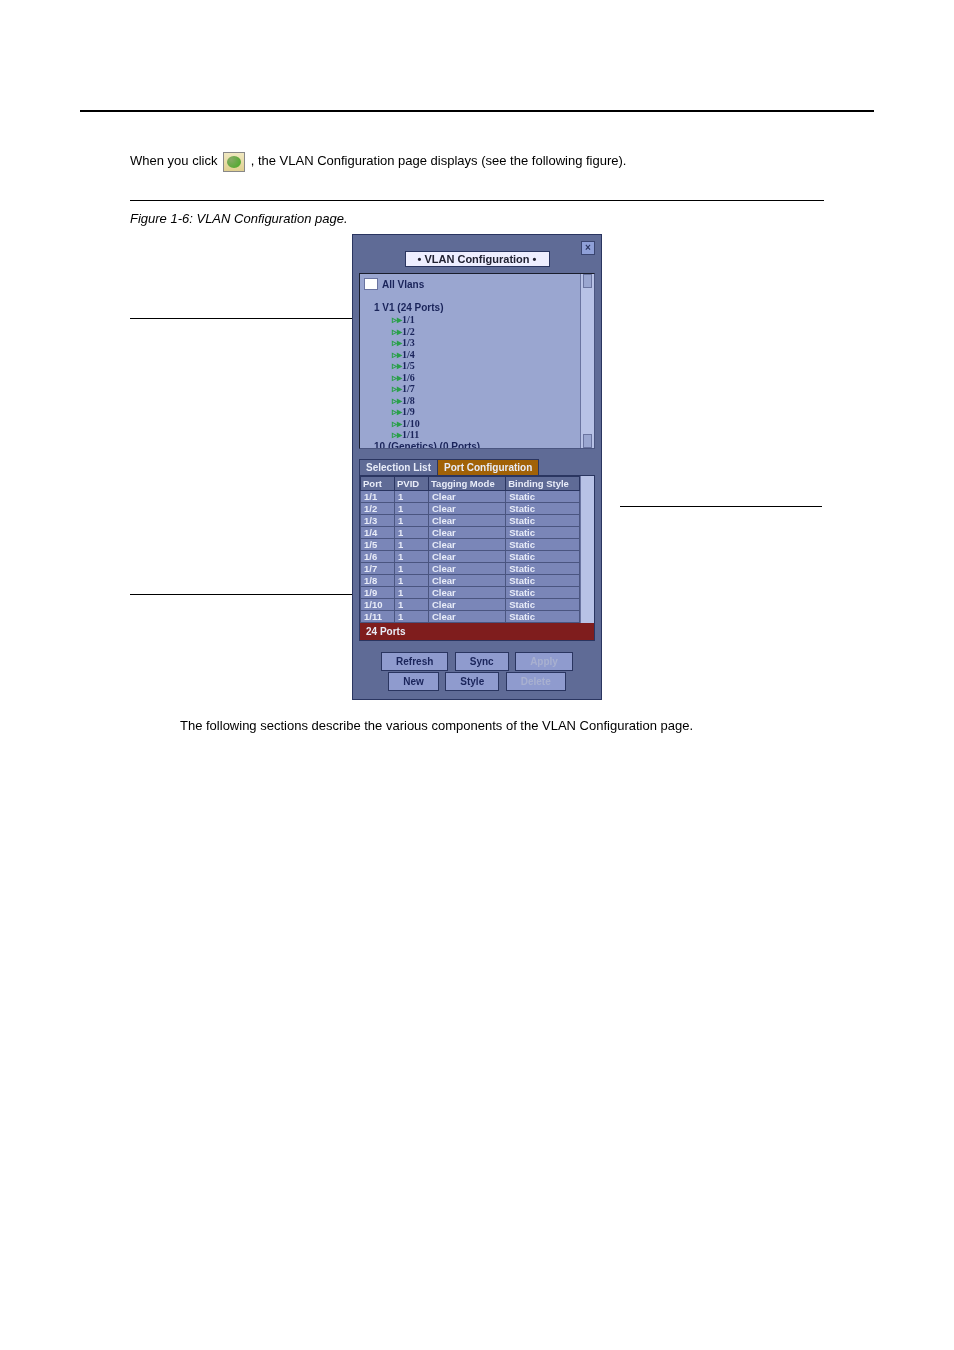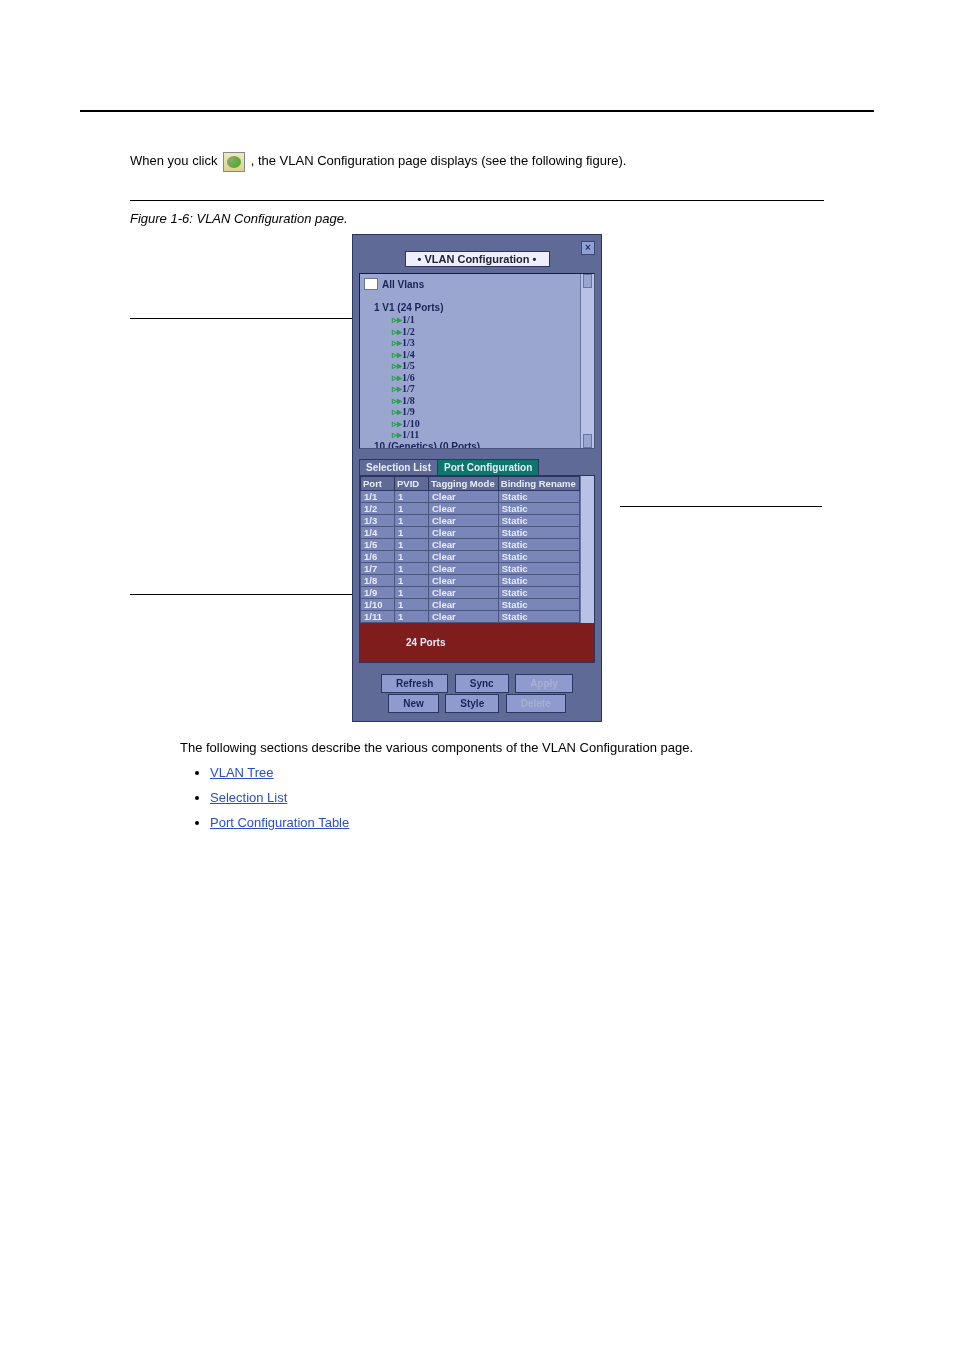--- a/index.html
+++ b/index.html
@@ -78,42 +78,42 @@
   .tree-port .glyph, .tree-last .glyph {
     display:inline-block; width:8px; color:#2aa04a; margin-right:2px;
   }
   .tree-last { margin-top:1px; }
 
   .tabs-row {
     margin:10px 2px 0 2px; font-size:10px; font-weight:bold; color:#e8ecf8;
   }
   .tab {
     display:inline-block; padding:2px 6px; border:1px solid #2a3560;
-    border-bottom:none; background:#0f766e; margin-right:-1px;
+    border-bottom:none; background:#a16207; margin-right:-1px;
   }
   .tab.active { background:#5f6b96; }
   .table-panel {
     border:1px solid #2a3560; margin:0 2px 4px 2px; background:#7f1d1d;
   }
   .vtable { width:100%; border-collapse:collapse; font-size:9.5px; color:#e8ecf8; }
   .vtable th {
     background:#5f6b96; border:1px solid #2a3560;
     padding:1px 2px; font-weight:bold;
   }
   .vtable td {
     border:1px solid #4a5580; padding:0 3px; background:#7a86b8; font-weight:bold;
   }
   .vtable td.c1 { width:34px; }
   .vtable td.c2 { width:34px; }
   .vtable-wrap { position:relative; padding-right:14px; }
   .vtable-scroll {
     position:absolute; right:0; top:0; bottom:0; width:14px;
     background:#b8c2e6; border-left:1px solid #6a74a0;
   }
-  .ports-count { font-size:10px; font-weight:bold; color:#e8ecf8; padding:14px 6px;margin-left:40px;}
+  .ports-count { font-size:10px; font-weight:bold; color:#e8ecf8; padding:3px 6px;}
   .btn-row { padding:6px 2px 4px 2px; text-align:center; }
   .vbtn {
     display:inline-block; font-size:10px; font-weight:bold;
     padding:3px 14px; margin:0 1px; border:1px solid #2a3560;
     background:#8f9bce; color:#1a245a; min-width:38px; text-align:center;
   }
   .vbtn.dis { color:#a8b0d0; }
 
   
   .annot-line {
@@ -187,21 +187,21 @@
 
         <div class="table-panel">
           <div class="vtable-wrap">
             <div class="vtable-scroll"></div>
             <table class="vtable">
               <thead>
                 <tr>
                   <th>Port</th>
                   <th>PVID</th>
                   <th>Tagging Mode</th>
-                  <th>Binding Rename</th>
+                  <th>Binding Style</th>
                 </tr>
               </thead>
               <tbody id="vtable-body">
                   <tr>
                     <td class="c1">1/1</td>
                     <td class="c2">1</td>
                     <td class="">Clear</td>
                     <td class="">Static</td>
                   </tr>
                   <tr>
@@ -277,19 +277,14 @@
           <span class="vbtn">New</span>
           <span class="vbtn">Style</span>
           <span class="vbtn dis">Delete</span>
         </div>
       </div>
     </div>
   </div>
 
   <p class="post-fig">The following sections describe the various components of the VLAN Configuration page.</p>
 
-  <ul class="links">
-    <li><a href="#">VLAN Tree</a></li>
-    <li><a href="#">Selection List</a></li>
-    <li><a href="#">Port Configuration Table</a></li>
-  </ul>
 
 </div>
 
 </body></html>

